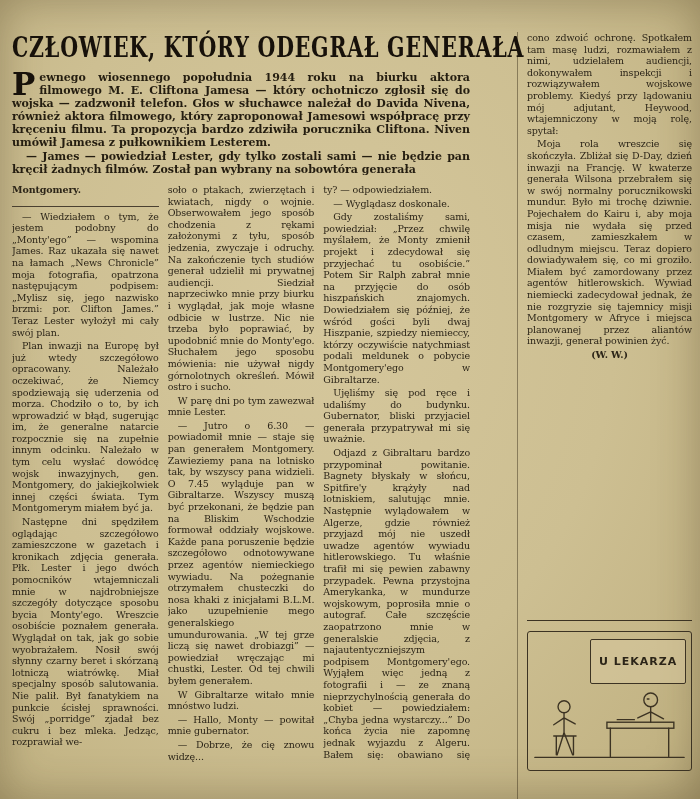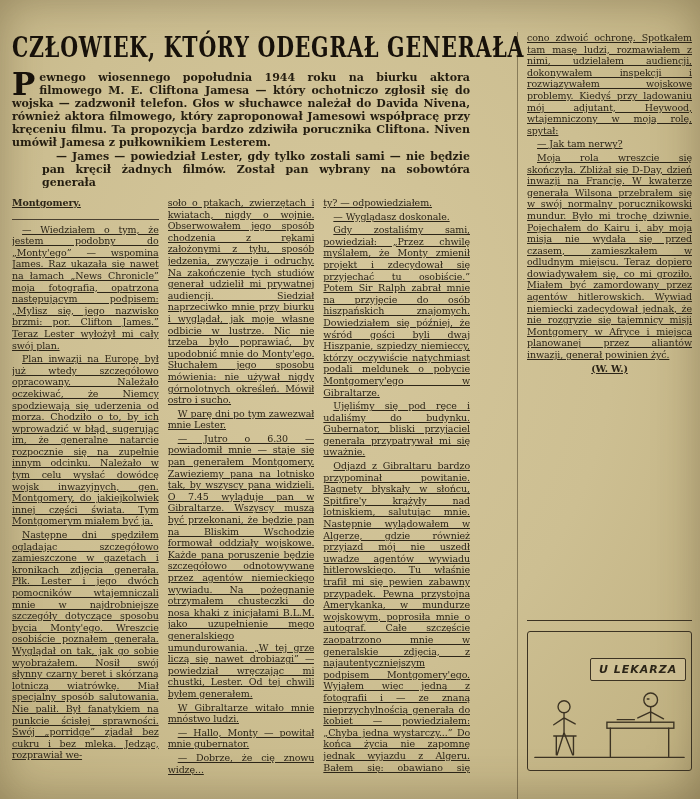--- a/index.html
+++ b/index.html
@@ -19,51 +19,51 @@
   .main-area{
     width:478px;box-sizing:border-box;padding:0 8px 0 12px;flex:none;
   }
   h1.headline{
     margin:0 0 8px 0;font-size:27px;font-weight:bold;color:#17110a;
     white-space:nowrap;display:inline-block;transform:scaleX(.76);transform-origin:left center;
     letter-spacing:1px;
   }
   .lead{font-weight:bold;font-size:11px;line-height:13px;text-align:justify;color:#241d10;}
   .lead p{margin:0 0 1px 0;}
-  .lead p.indent{text-indent:14px;margin-left:30px;}
+  .lead p.indent{text-indent:14px;}
   .dropcap{
     float:left;font-size:31px;line-height:25px;font-weight:bold;
     padding:1px 4px 0 0;color:#17110a;
   }
   .columns{
     display:flex;gap:9px;margin-top:8px;height:578px;overflow:hidden;
   }
   .col{flex:1;min-width:0;overflow:hidden;font-size:9.5px;line-height:11.6px;text-align:justify;letter-spacing:-.1px;}
-  .col p.para{margin:0 0 2px 0;text-indent:10px;text-decoration:underline;}
+  .col p.para{margin:0 0 2px 0;text-indent:10px;}
   .col p.noindent{text-indent:0;}
   .col p.bold{font-weight:bold;}
   .col p.rule{border-bottom:1px solid #4a4030;padding-bottom:10px;margin-bottom:4px;}
   .col p.right{text-align:center;text-indent:0;}
   .side-col{
     flex:1;box-sizing:border-box;border-left:1px solid rgba(50,40,20,.45);
     padding:0 8px 0 9px;display:flex;flex-direction:column;
   }
   .side-text{flex:none;height:582px;}
   .end-rule{
     border:none;border-top:1.5px solid #3c3323;margin:6px 0 4px 0;width:100%;
   }
   .cartoon-box{
     position:relative;margin-top:6px;height:138px;
     border:1.6px solid #3c3323;border-radius:3px;
   }
   .cartoon-label{
-    position:absolute;top:7px;left:62px;padding:4px 8px;
+    position:absolute;top:7px;left:62px;padding:15px 8px;
     border:1.4px solid #3c3323;border-radius:2px;background:rgba(213,199,156,.6);
-    font-family:"DejaVu Sans", sans-serif;font-style:italic;font-weight:bold;
-    font-size:11px;letter-spacing:1px;color:#2c2518;margin-top:19px;
+    font-family:"DejaVu Sans", sans-serif;font-weight:bold;
+    font-size:11px;letter-spacing:1px;color:#2c2518;
   }
   .cartoon-art{position:absolute;left:0;bottom:0;width:100%;height:105px;}
 </style>
 </head>
 <body>
 
 <div class="paper">
 
   <div class="main-area">
     <h1 class="headline">CZŁOWIEK, KTÓRY ODEGRAŁ GENERAŁA</h1>
@@ -94,21 +94,20 @@
           <p class="para">Gdy zostaliśmy sami, powiedział: „Przez chwilę myślałem, że Monty zmienił projekt i zdecydował się przyjechać tu osobiście.” Potem Sir Ralph zabrał mnie na przyjęcie do osób hiszpańskich znajomych. Dowiedziałem się później, że wśród gości byli dwaj Hiszpanie, szpiedzy niemieccy, którzy oczywiście natychmiast podali meldunek o pobycie Montgomery'ego w Gibraltarze.</p>
           <p class="para">Ujęliśmy się pod ręce i udaliśmy do budynku. Gubernator, bliski przyjaciel generała przypatrywał mi się uważnie.</p>
           <p class="para">Odjazd z Gibraltaru bardzo przypominał powitanie. Bagnety błyskały w słońcu, Spitfire'y krążyły nad lotniskiem, salutując mnie. Następnie wylądowałem w Algerze, gdzie również przyjazd mój nie uszedł uwadze agentów wywiadu hitlerowskiego. Tu właśnie trafił mi się pewien zabawny przypadek. Pewna przystojna Amerykanka, w mundurze wojskowym, poprosiła mnie o autograf. Całe szczęście zaopatrzono mnie w generalskie zdjęcia, z najautentyczniejszym podpisem Montgomery'ego. Wyjąłem więc jedną z fotografii i — ze znaną nieprzychylnością generała do kobiet — powiedziałem: „Chyba jedna wystarczy...” Do końca życia nie zapomnę jednak wyjazdu z Algeru. Bałem się: obawiano się bowiem zamachu. Eskorcie pole-</p>
         </div>
     </div>
   </div>
 
   <div class="side-col">
     <div class="col side-text">
         <p class="para noindent">cono zdwoić ochronę. Spotkałem tam masę ludzi, rozmawiałem z nimi, udzielałem audiencji, dokonywałem inspekcji i rozwiązywałem wojskowe problemy. Kiedyś przy lądowaniu mój adjutant, Heywood, wtajemniczony w moją rolę, spytał:</p>
-        <p class="para">— Jak tam nerwy?</p>
         <p class="para">Moja rola wreszcie się skończyła. Zbliżał się D-Day, dzień inwazji na Francję. W kwaterze generała Wilsona przebrałem się w swój normalny porucznikowski mundur. Było mi trochę dziwnie. Pojechałem do Kairu i, aby moja misja nie wydała się przed czasem, zamieszkałem w odludnym miejscu. Teraz dopiero dowiadywałem się, co mi groziło. Miałem być zamordowany przez agentów hitlerowskich. Wywiad niemiecki zadecydował jednak, że nie rozgryzie się tajemnicy misji Montgomery w Afryce i miejsca planowanej przez aliantów inwazji, generał powinien żyć.</p>
         <p class="para bold right">(W. W.)</p>
       </div>
 
     <hr class="end-rule">
 
     <div class="cartoon-box">
       <div class="cartoon-label">U LEKARZA</div>
       <svg class="cartoon-art" viewBox="0 0 190 105">
         <g fill="none" stroke="#3c3323" stroke-width="1.6" stroke-linecap="round">

